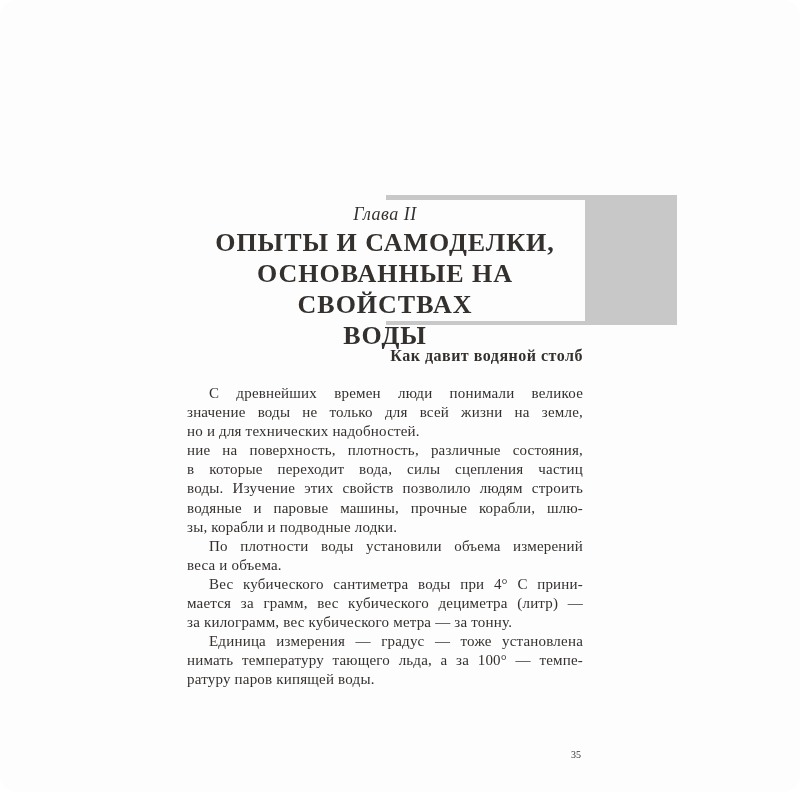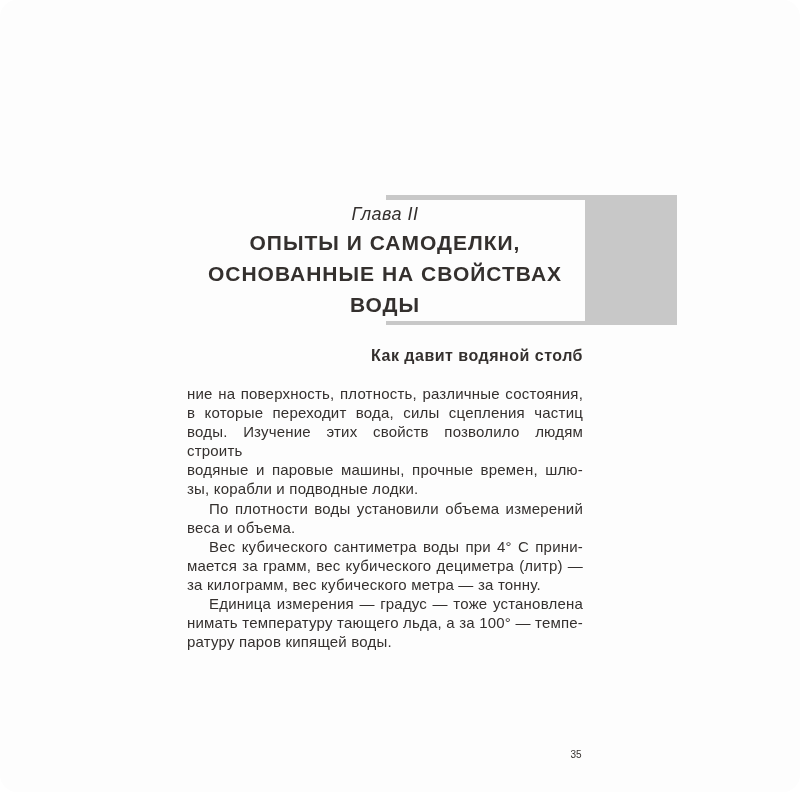--- a/index.html
+++ b/index.html
@@ -8,21 +8,21 @@
     width: 800px;
     height: 800px;
     overflow: hidden;
     background: #ffffff;
   }
   .page {
     position: relative;
     width: 800px;
     height: 792px;
     background: var(--page-bg, #fdfdfd);
-    font-family: Liberation Sans, sans-serif;
+    font-family: Liberation Serif, serif;
     color: var(--ink, #34302e);
     border-radius: 17px;
   }
   
   .chapter-shadow {
     position: absolute;
     left: 386px;
     top: 195px;
     width: 291px;
     height: 130px;
@@ -45,21 +45,21 @@
     text-align: center;
   }
   .chapter-kicker {
     font-style: italic;
     font-size: 18px;
     line-height: 22px;
     letter-spacing: 0.5px;
   }
   .chapter-title-line {
     font-weight: bold;
-    font-size: 21px;
+    font-size: 26px;
     line-height: 31px;
     letter-spacing: 1px;
   }
   .chapter-title-group { margin-top: 2px; }
   .section-title {
     position: absolute;
     left: 187px;
     top: 347px;
     width: 396px;
     text-align: right;
@@ -106,26 +106,31 @@
       <div class="chapter-title-line">ОПЫТЫ И САМОДЕЛКИ,</div>
       <div class="chapter-title-line">ОСНОВАННЫЕ НА СВОЙСТВАХ</div>
       <div class="chapter-title-line">ВОДЫ</div>
     </div>
   </div>
 
   <div class="section-title">Как давит водяной столб</div>
 
   <div class="body-text">
 
+    <div>
+      <div class="text-line first">С древнейших времен люди понимали великое</div>
+      <div class="text-line">значение воды не только для всей жизни на земле,</div>
+      <div class="text-line last">но и для технических надобностей.</div>
+    </div>
 
     <div>
       <div class="text-line">ние на поверхность, плотность, различные состояния,</div>
       <div class="text-line">в которые переходит вода, силы сцепления частиц</div>
       <div class="text-line">воды. Изучение этих свойств позволило людям строить</div>
-      <div class="text-line">водяные и паровые машины, прочные времен, шлю-</div>
+      <div class="text-line">водяные и паровые машины, прочные корабли, шлю-</div>
       <div class="text-line last">зы, корабли и подводные лодки.</div>
     </div>
 
     <div>
       <div class="text-line first">По плотности воды установили объема измерений</div>
       <div class="text-line last">веса и объема.</div>
     </div>
 
     <div>
       <div class="text-line first">Вес кубического сантиметра воды при 4° С прини-</div>

